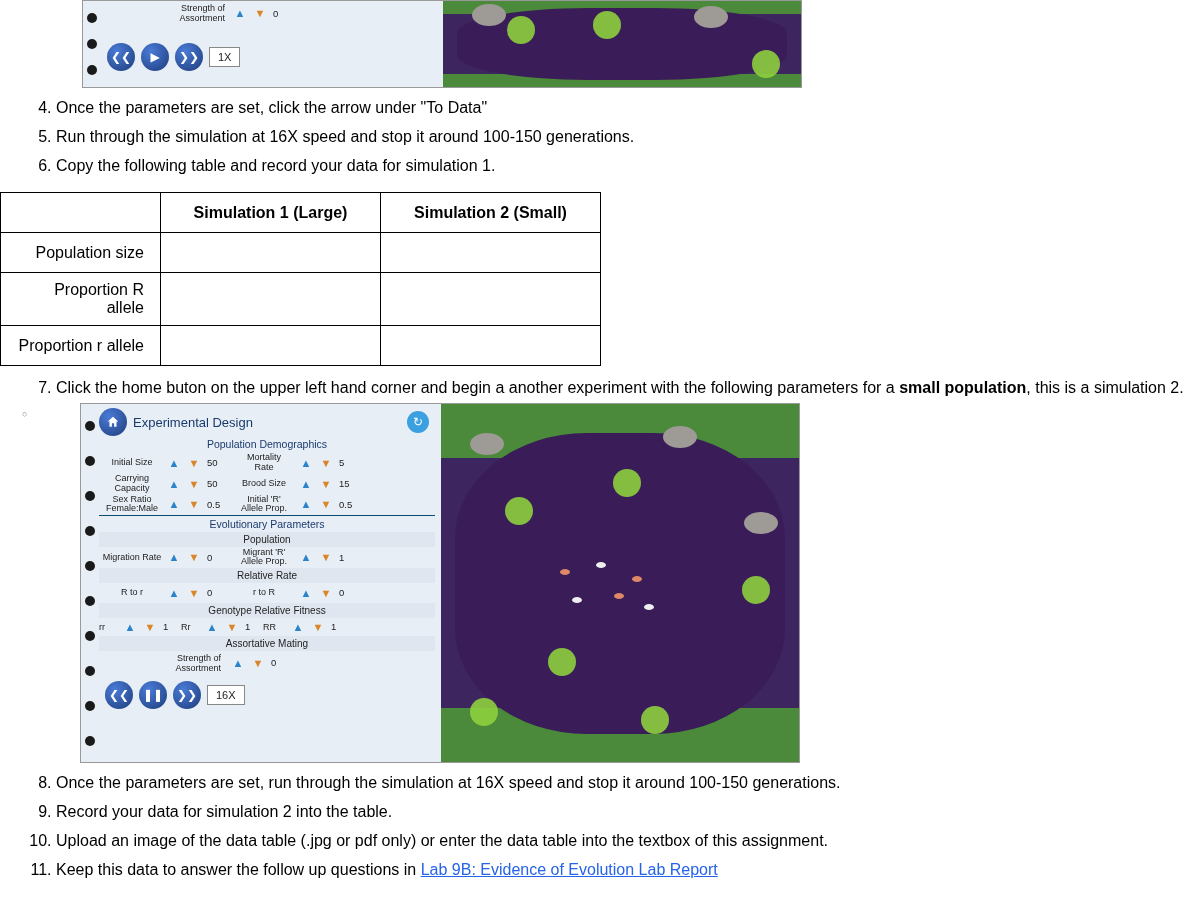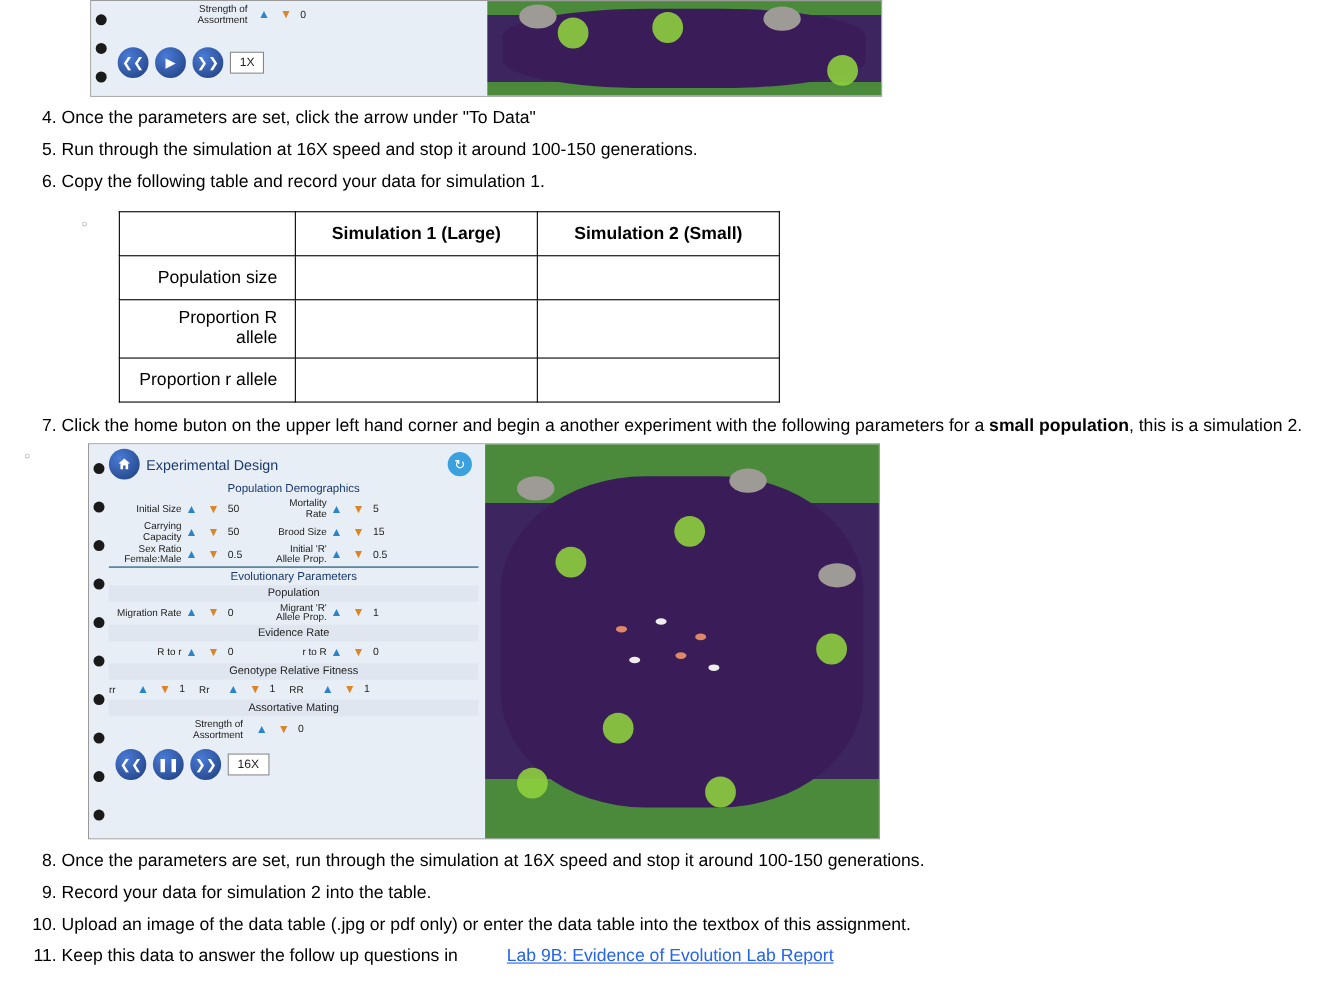--- a/index.html
+++ b/index.html
@@ -6,21 +6,21 @@
   body {
     font-family: -apple-system, BlinkMacSystemFont, "Segoe UI", Arial, sans-serif;
     font-size: 16px;
     color: #000;
     background: #fff;
     padding: 0;
   }
   .page { width: 1200px; }
   ol.main-list { list-style: decimal; padding-left: 56px; }
   ol.main-list > li { padding: 2px 0; line-height: 1.55; }
-  .link { color: #2563eb; text-decoration: underline; margin-left: 40px; }
+  .link { color: #2563eb; text-decoration: underline; }
   .bold { font-weight: 700; }
 
   
   .sim-outer {
     position: relative;
     width: 720px;
     margin-left: 40px;
     margin-bottom: 6px;
     display: flex;
     border: 1px solid #999;
@@ -68,21 +68,21 @@
   .section-hdr { text-align:center; font-size:10.5px; color:#1a3a6e; padding:2px 0; margin-left:12px; }
   .param-row {
     display:grid;
     grid-template-columns: 66px 20px 20px 26px 66px 20px 20px 26px;
     align-items:center;
     gap:0;
     font-size:9px;
     margin-left:12px;
     padding:1px 0;
   }
-  .param-row .lbl { text-align:right; color:#222; line-height:1.05; }
+  .param-row .lbl { text-align:center; color:#222; line-height:1.05; }
   .arrow {
     width:18px; height:18px;
     display:flex; align-items:center; justify-content:center;
     font-size:11px;
   }
   .arrow.up { color:#2b84c9; }
   .arrow.down { color:#d9862b; }
   .val { font-size:9.5px; text-align:left; padding-left:2px; }
   .divider-row {
     margin-left:12px; background:#dfe6f0; font-size:10px; text-align:center; padding:2px 0;
@@ -111,21 +111,21 @@
     font-size:18px; color:#466; transform:scaleX(1.4);
   }
 
   
   .sim-trunc {
     height: 88px;
     overflow:hidden;
   }
 
   
-  .table-wrap { margin-left: 90px; margin-top:12px; margin-bottom:8px; position:relative;padding-left:18px; }
+  .table-wrap { margin-top:12px; margin-bottom:8px; position:relative; }
   .table-wrap::before {
     content:"○"; color:#888; position:absolute; left:-16px; top:6px; font-size:9px;
   }
   table.data {
     border-collapse: collapse;
     font-size: 16px;
   }
   table.data th, table.data td {
     border: 1px solid #000;
     padding: 8px 16px;
@@ -283,21 +283,21 @@
       <div class="lbl">Migration Rate</div>
       <div class="arrow up">▲</div>
       <div class="arrow down">▼</div>
       <div class="val">0</div>
       <div class="lbl" style="white-space:pre-line">Migrant 'R'
 Allele Prop.</div>
       <div class="arrow up">▲</div>
       <div class="arrow down">▼</div>
       <div class="val">1</div>
     </div>
-    <div class="divider-row">Evidence Rate</div>
+    <div class="divider-row">Relative Rate</div>
     <div class="param-row">
       <div class="lbl">R to r</div>
       <div class="arrow up">▲</div>
       <div class="arrow down">▼</div>
       <div class="val">0</div>
       <div class="lbl">r to R</div>
       <div class="arrow up">▲</div>
       <div class="arrow down">▼</div>
       <div class="val">0</div>
     </div>

